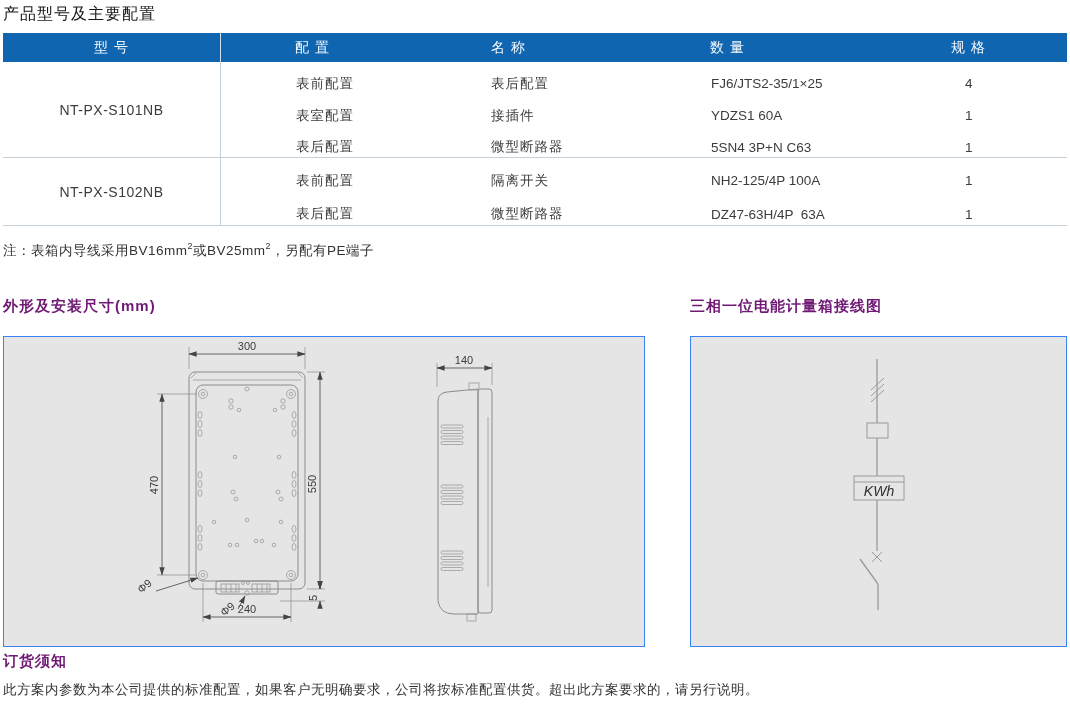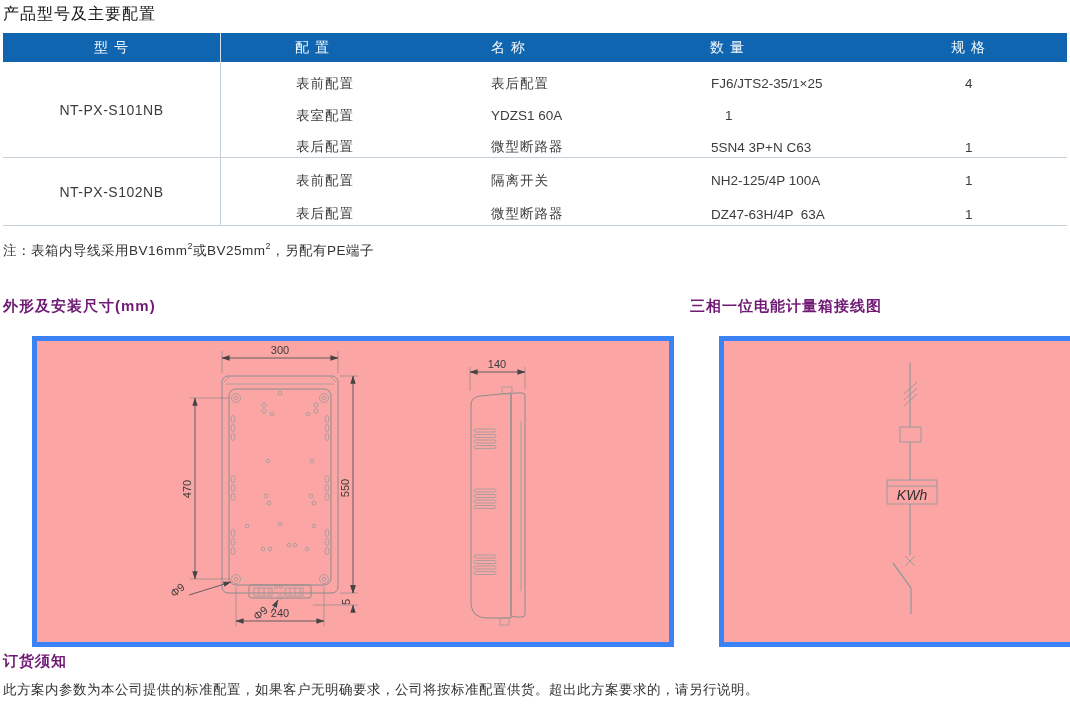--- a/index.html
+++ b/index.html
@@ -31,21 +31,21 @@
   .td-qty{padding-left:84px;}
 
   .note{position:absolute;left:3px;top:241px;margin:0;font-size:13.5px;color:#333;letter-spacing:0.5px;}
   .note sup{font-size:9px;}
 
   .sec-title{position:absolute;margin:0;font-size:15px;font-weight:bold;color:#701a75;letter-spacing:1px;}
   .sec-outline-title{left:3px;top:297px;}
   .sec-wiring-title{left:690px;top:297px;}
   .sec-order-title{left:3px;top:652px;}
 
-  .panel{position:absolute;top:336px;border:5px solid #3b82f6;background:#fca5a5;box-sizing:border-box;margin-left:29px;}
+  .panel{position:absolute;top:336px;border:1px solid #3b82f6;background:#e5e5e5;box-sizing:border-box;}
   .panel-outline{left:3px;width:642px;height:311px;}
   .panel-wiring{left:690px;width:377px;height:311px;font-style:italic;}
   .panel svg{display:block;}
 
   .order-text{position:absolute;left:3px;top:681px;margin:0;font-size:13.5px;color:#333;letter-spacing:0.5px;}
 
   
   .obj{stroke:#8c8c8c;fill:none;stroke-width:1;}
   .obj-thin{stroke:#9a9a9a;fill:none;stroke-width:0.8;}
   .dim{stroke:#555;fill:none;stroke-width:0.9;}
@@ -75,20 +75,21 @@
         <div class="model-cell">NT-PX-S101NB</div>
         <div class="group-rows">
           <div class="trow">
             <div class="td td-config">表前配置</div>
             <div class="td td-name">表后配置</div>
             <div class="td td-spec">FJ6/JTS2-35/1×25</div>
             <div class="td td-qty">4</div>
           </div>
           <div class="trow">
             <div class="td td-config">表室配置</div>
+            <div class="td td-name">接插件</div>
             <div class="td td-spec">YDZS1 60A</div>
             <div class="td td-qty">1</div>
           </div>
           <div class="trow">
             <div class="td td-config">表后配置</div>
             <div class="td td-name">微型断路器</div>
             <div class="td td-spec">5SN4 3P+N C63</div>
             <div class="td td-qty">1</div>
           </div>
         </div>

